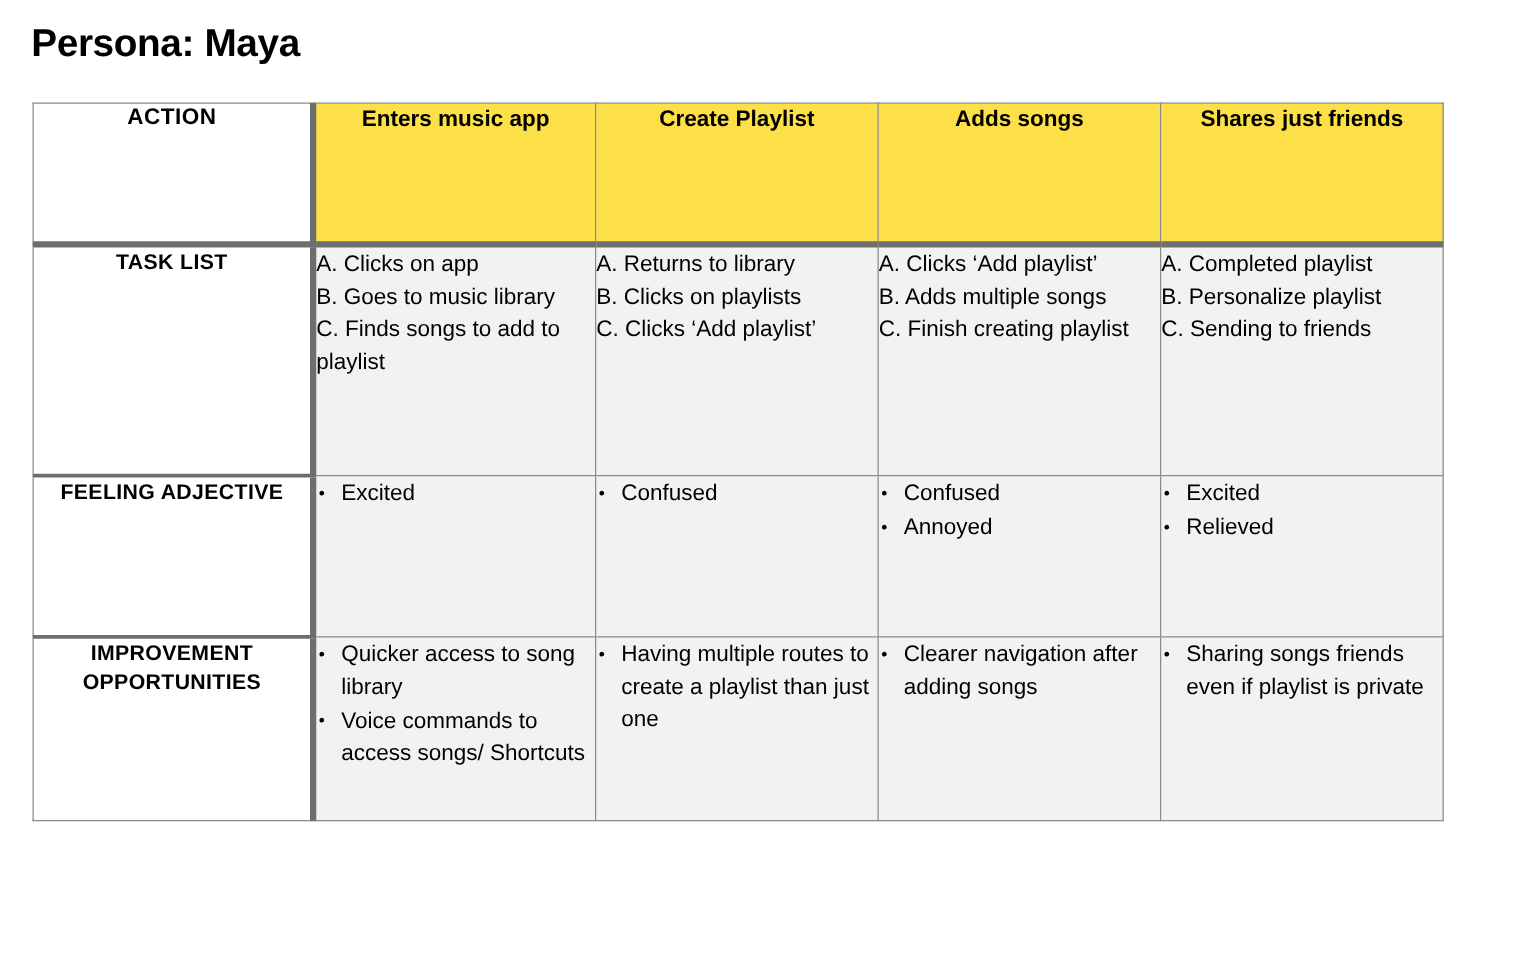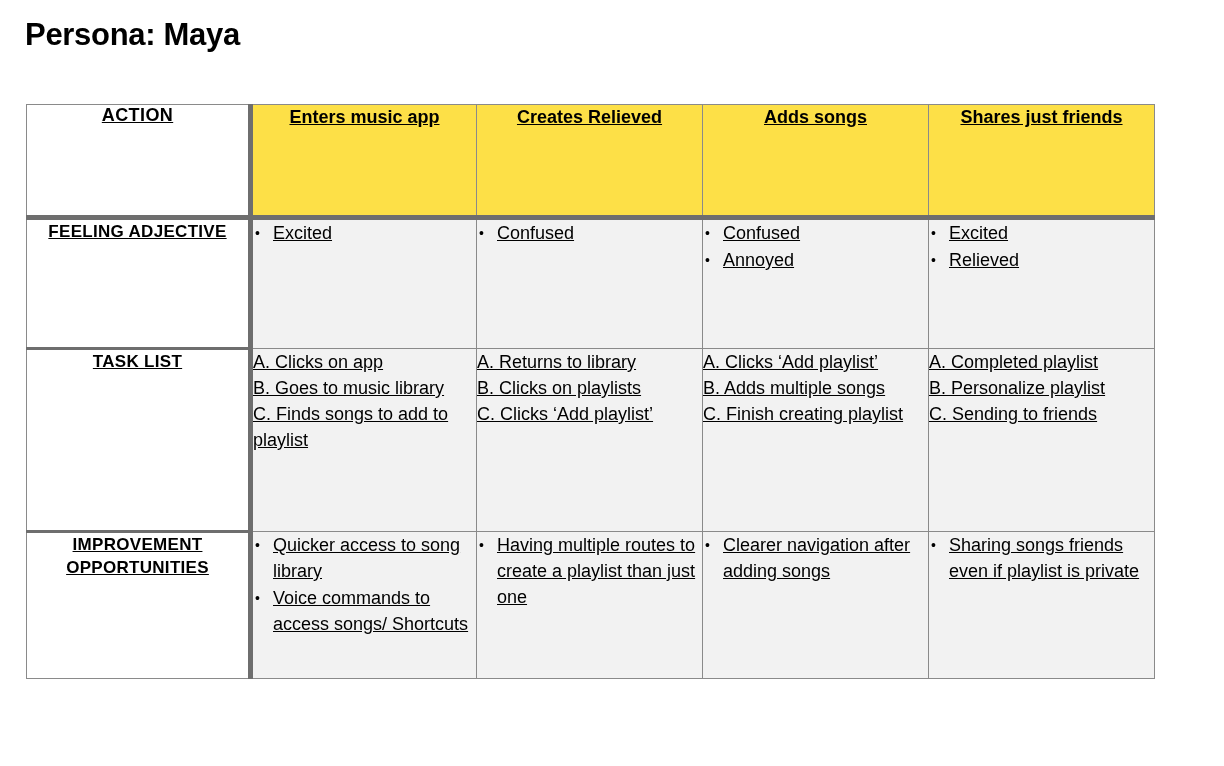--- a/index.html
+++ b/index.html
@@ -43,25 +43,24 @@
     font-weight: normal;
     line-height: 24px;
     margin: 1px 0 0 0;
     color: #3b3b3b;
   }
 
   
   .journey-table {
     position: absolute;
     left: 26px;
-    top: 104px;
+    top: 82px;
     width: 1128px;
     border-collapse: collapse;
     table-layout: fixed;
-    text-decoration: underline;
   }
 
   .journey-table col.c-label { width: 224px; }
   .journey-table col.c-data  { width: 226px; }
 
   .journey-table td {
     vertical-align: top;
     padding: 0;
     border: 1px solid #8a8a8a;
   }
@@ -157,53 +156,23 @@
       <col class="c-data">
       <col class="c-data">
       <col class="c-data">
       <col class="c-data">
     </colgroup>
     <tbody>
 
       <tr>
         <td class="hdr-label">ACTION</td>
         <td class="hdr-stage">Enters music app</td>
-        <td class="hdr-stage">Creates Relieved</td>
+        <td class="hdr-stage">Create Playlist</td>
         <td class="hdr-stage">Adds songs</td>
         <td class="hdr-stage last">Shares just friends</td>
-      </tr>
-
-      <tr>
-        <td class="row-label">FEELING ADJECTIVE</td>
-
-        <td class="cell feel">
-          <ul class="bullets tight">
-            <li>Excited</li>
-          </ul>
-        </td>
-
-        <td class="cell feel">
-          <ul class="bullets tight">
-            <li>Confused</li>
-          </ul>
-        </td>
-
-        <td class="cell feel">
-          <ul class="bullets tight">
-            <li>Confused</li>
-            <li>Annoyed</li>
-          </ul>
-        </td>
-
-        <td class="cell feel">
-          <ul class="bullets tight">
-            <li>Excited</li>
-            <li>Relieved</li>
-          </ul>
-        </td>
       </tr>
 
       <tr>
         <td class="row-label">TASK LIST</td>
 
         <td class="cell tasks">
           <div class="steps">
             <div class="step-line">A. Clicks on app</div>
             <div class="step-line">B. Goes to music library</div>
             <div class="step-line">C. Finds songs to add to playlist</div>
@@ -228,20 +197,50 @@
 
         <td class="cell tasks">
           <div class="steps">
             <div class="step-line">A. Completed playlist</div>
             <div class="step-line">B. Personalize playlist</div>
             <div class="step-line">C. Sending to friends</div>
           </div>
         </td>
       </tr>
 
+      <tr>
+        <td class="row-label">FEELING ADJECTIVE</td>
+
+        <td class="cell feel">
+          <ul class="bullets tight">
+            <li>Excited</li>
+          </ul>
+        </td>
+
+        <td class="cell feel">
+          <ul class="bullets tight">
+            <li>Confused</li>
+          </ul>
+        </td>
+
+        <td class="cell feel">
+          <ul class="bullets tight">
+            <li>Confused</li>
+            <li>Annoyed</li>
+          </ul>
+        </td>
+
+        <td class="cell feel">
+          <ul class="bullets tight">
+            <li>Excited</li>
+            <li>Relieved</li>
+          </ul>
+        </td>
+      </tr>
+
       <tr class="last-row">
         <td class="row-label">IMPROVEMENT OPPORTUNITIES</td>
 
         <td class="cell improve">
           <ul class="bullets">
             <li>Quicker access to song library</li>
             <li>Voice commands to access songs/ Shortcuts</li>
           </ul>
         </td>
 

